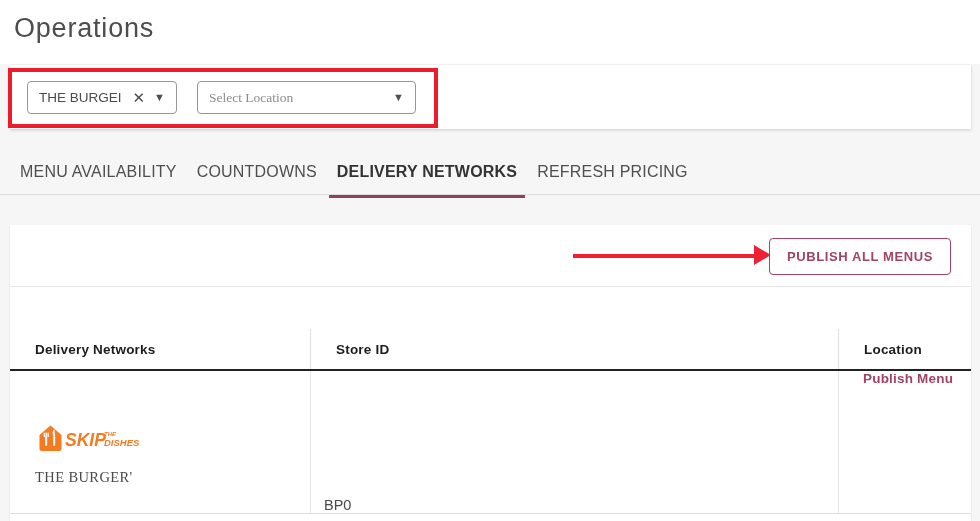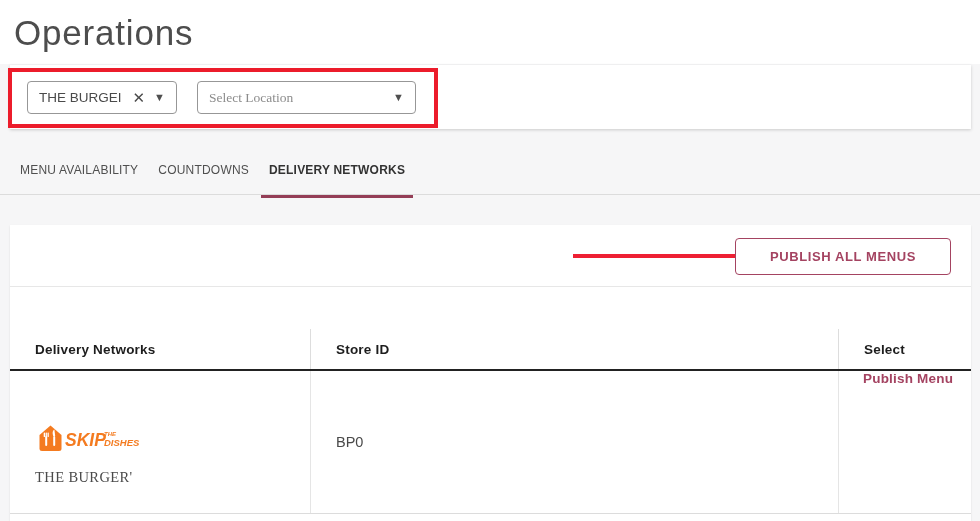--- a/index.html
+++ b/index.html
@@ -2,21 +2,21 @@
 <html><head>
 <meta charset="utf-8">
 <style>
   * { margin:0; padding:0; box-sizing:border-box; }
   html,body { background:#f6f6f7; }
   body { font-family:"Liberation Sans", sans-serif; }
   #app { position:relative; width:980px; height:521px; background:#f6f6f7; overflow:hidden; }
 
   
   .header-strip { position:absolute; left:0; top:0; width:980px; height:64px; background:#ffffff; }
-  .page-title { position:absolute; left:14px; top:13px; font-size:35px; font-weight:400;
+  .page-title { position:absolute; left:14px; top:13px; font-size:27px; font-weight:400;
                 color:#4d4d4d; letter-spacing:0.8px; }
 
   
   .filter-panel { position:absolute; left:10px; top:65px; width:961px; height:64px;
                   background:#ffffff; box-shadow:0 1px 3px rgba(0,0,0,0.18); }
   .dropdown { position:absolute; top:16px; height:33px; background:#fff;
               border:1px solid #979797; border-radius:4px; display:flex; align-items:center;
               padding:0 11px; cursor:pointer; font-size:13.5px; color:#4a4a4a; }
   .dd-brand { left:17px; width:150px; }
   .dd-location { left:187px; width:219px;font-family:Liberation Serif, serif; }
@@ -24,34 +24,34 @@
   .dd-placeholder { flex:1; color:#8c8c8c; white-space:nowrap; }
   .clear-icon { font-size:15px; color:#4a4a4a; margin:0 9px 0 2px; line-height:1; }
   .caret-icon { font-size:11px; color:#4f4f4f; line-height:1; }
 
   
   .annotation-box { position:absolute; left:8px; top:68px; width:430px; height:60px;
                     border:4px solid #ec1c2b; pointer-events:none; }
 
   
   .tabs { position:absolute; left:20px; top:162px; height:34px; display:flex; gap:20px; }
-  .tab { position:relative; font-size:12px; color:#4f4f4f; letter-spacing:0.2px;
+  .tab { position:relative; font-size:16px; color:#4f4f4f; letter-spacing:0.2px;
          cursor:pointer; white-space:nowrap; padding-top:1px; }
   .tab.active { font-weight:bold; color:#333333; }
   .tab.active::after { content:""; position:absolute; left:-8px; right:-8px; bottom:-2px;
                        height:4px; background:#943e57; }
   .tabs-divider { position:absolute; left:0; top:194px; width:980px; height:1px; background:#dcdcdc; }
 
   
   .content-panel { position:absolute; left:10px; top:225px; width:961px; height:296px;
                    background:#ffffff; box-shadow:0 1px 2px rgba(0,0,0,0.10); }
 
   .toolbar { position:absolute; left:0; top:0; width:100%; height:62px;
              border-bottom:1px solid #e7e7e7; }
-  .publish-all-btn { position:absolute; right:20px; top:13px; height:37px; padding:0 34px;
+  .publish-all-btn { position:absolute; right:20px; top:13px; height:37px; padding:0 17px;
                      background:#ffffff; border:1px solid #a44361; border-radius:4px;
                      color:#a44361; font-family:"Liberation Sans", sans-serif;
                      font-size:13px; font-weight:bold; letter-spacing:0.6px; cursor:pointer; }
   .arrow-line { position:absolute; left:563px; top:29px; width:182px; height:4px; background:#ee2033; }
   .arrow-head { position:absolute; left:744px; top:20px; width:0; height:0;
                 border-left:17px solid #ee2033; border-top:10px solid transparent;
                 border-bottom:10px solid transparent; }
 
   
   .thead { position:absolute; left:0; top:104px; width:100%; height:40px; display:flex; }
@@ -60,21 +60,21 @@
   .col-1 { width:300px; } .col-2 { width:528px; } .col-3 { width:133px; }
   .thead .cell + .cell { border-left:1px solid #dddddd; }
   .thead-rule { position:absolute; left:0; top:144px; width:100%; height:2px; background:#222222; }
 
   .trow { position:absolute; left:0; top:146px; width:100%; height:143px; display:flex;
           border-bottom:1px solid #dcdcdc; }
   .trow .cell { font-size:14.5px; color:#4a4a4a; }
   .trow .cell + .cell { border-left:1px solid #e5e5e5; }
   .cell-network { padding:52px 0 0 25px; }
   .network-name { margin-top:16px; letter-spacing:0.4px; font-size:14.5px; color:#4a4a4a;font-family:Liberation Serif, serif; }
-  .cell-middle { display:flex; align-items:center; padding-left:25px; }
+  .cell-middle { display:flex; align-items:flex-end; padding-left:13px; }
   .cell-actions { display:flex; align-items:flex-start; padding-left:24px; }
   .publish-menu-link { font-size:13.5px; font-weight:bold; color:#a44361;
                        letter-spacing:0.2px; cursor:pointer; text-decoration:none; }
   .skip-logo { display:block; }
 </style>
 </head>
 <body>
 
 <div id="app">
 
@@ -92,35 +92,36 @@
       <span class="dd-placeholder">Select Location</span>
       <span class="caret-icon">▼</span>
     </div>
   </div>
   <div class="annotation-box"></div>
 
   <div class="tabs">
     <div class="tab">MENU AVAILABILITY</div>
     <div class="tab">COUNTDOWNS</div>
     <div class="tab active">DELIVERY NETWORKS</div>
+    <div class="tab">REFRESH PRICING</div>
   </div>
   <div class="tabs-divider"></div>
 
   <div class="content-panel">
 
     <div class="toolbar">
       <div class="arrow-line"></div>
       <div class="arrow-head"></div>
       <button class="publish-all-btn">PUBLISH ALL MENUS</button>
     </div>
 
     <div class="thead">
       <div class="cell col-1">Delivery Networks</div>
       <div class="cell col-2">Store ID</div>
-      <div class="cell col-3">Select</div>
+      <div class="cell col-3">Location</div>
     </div>
     <div class="thead-rule"></div>
 
     <div class="trow">
       <div class="cell col-1 cell-network">
         <svg class="skip-logo" width="104" height="30" viewBox="0 0 104 30" xmlns="http://www.w3.org/2000/svg">
           <path d="M4.5 12 L15.5 2.5 L26.5 12 L26.5 25.5 Q26.5 28 24 28 L7 28 Q4.5 28 4.5 25.5 Z" fill="#f47b20"></path>
           <g fill="#ffffff">
             <rect x="10.2" y="13" width="2" height="10" rx="1"></rect>
             <rect x="8.7" y="9.5" width="1.3" height="4.5" rx="0.6"></rect>

